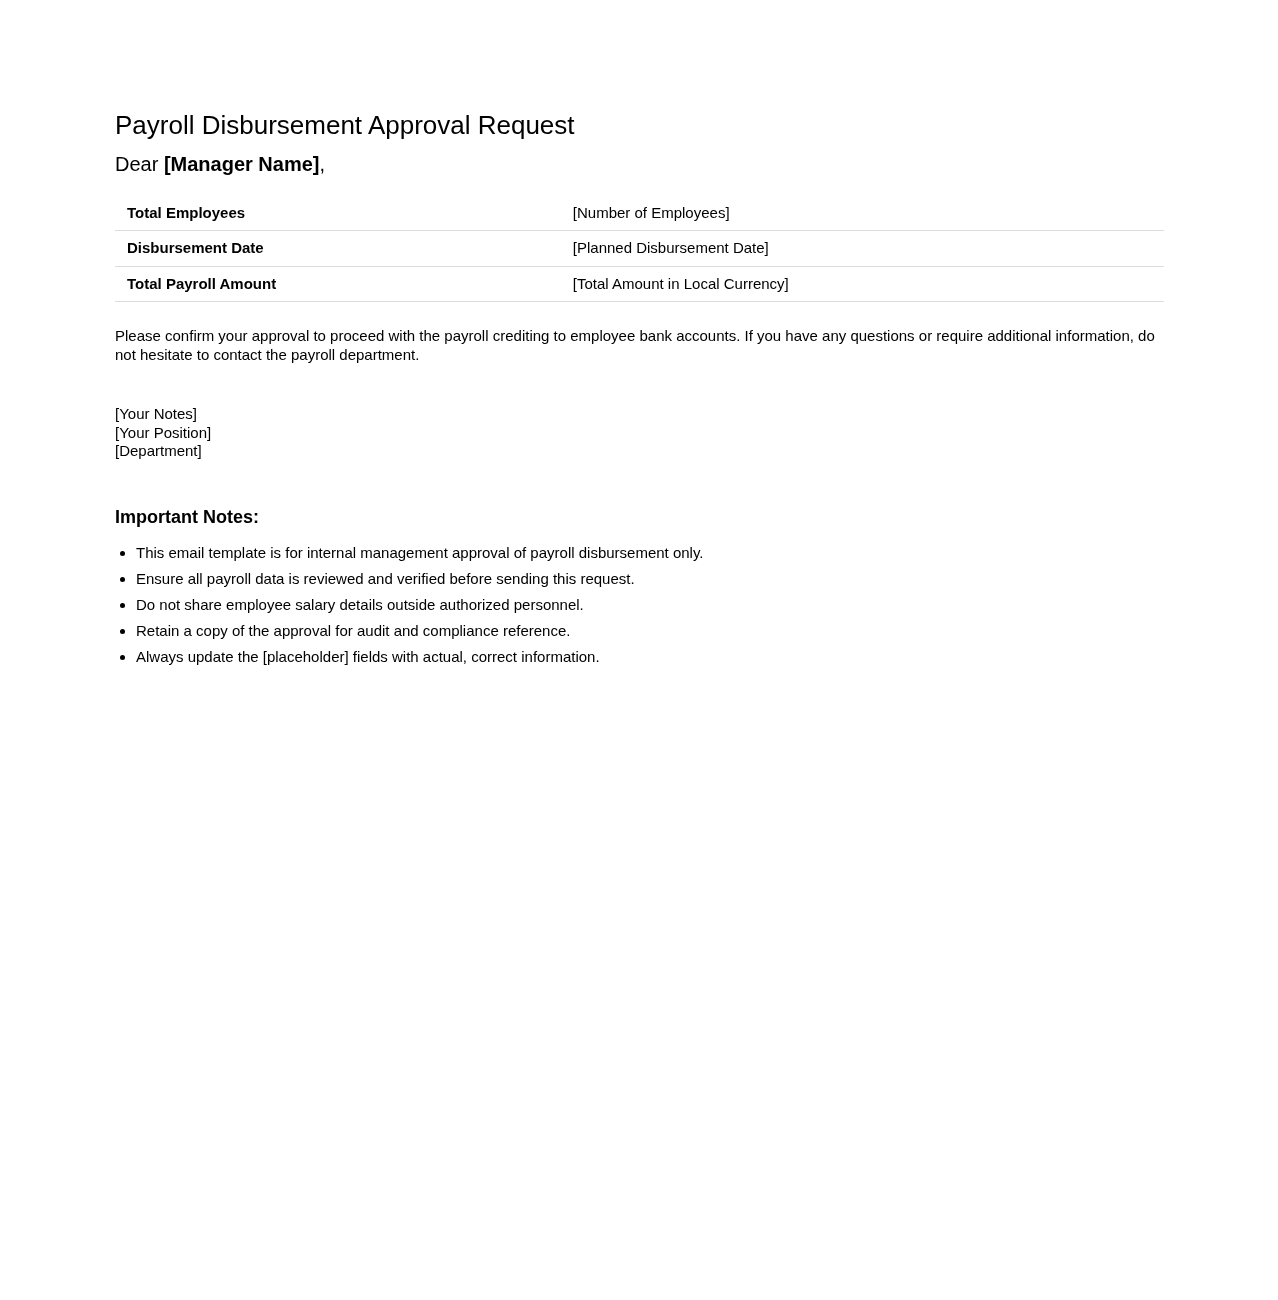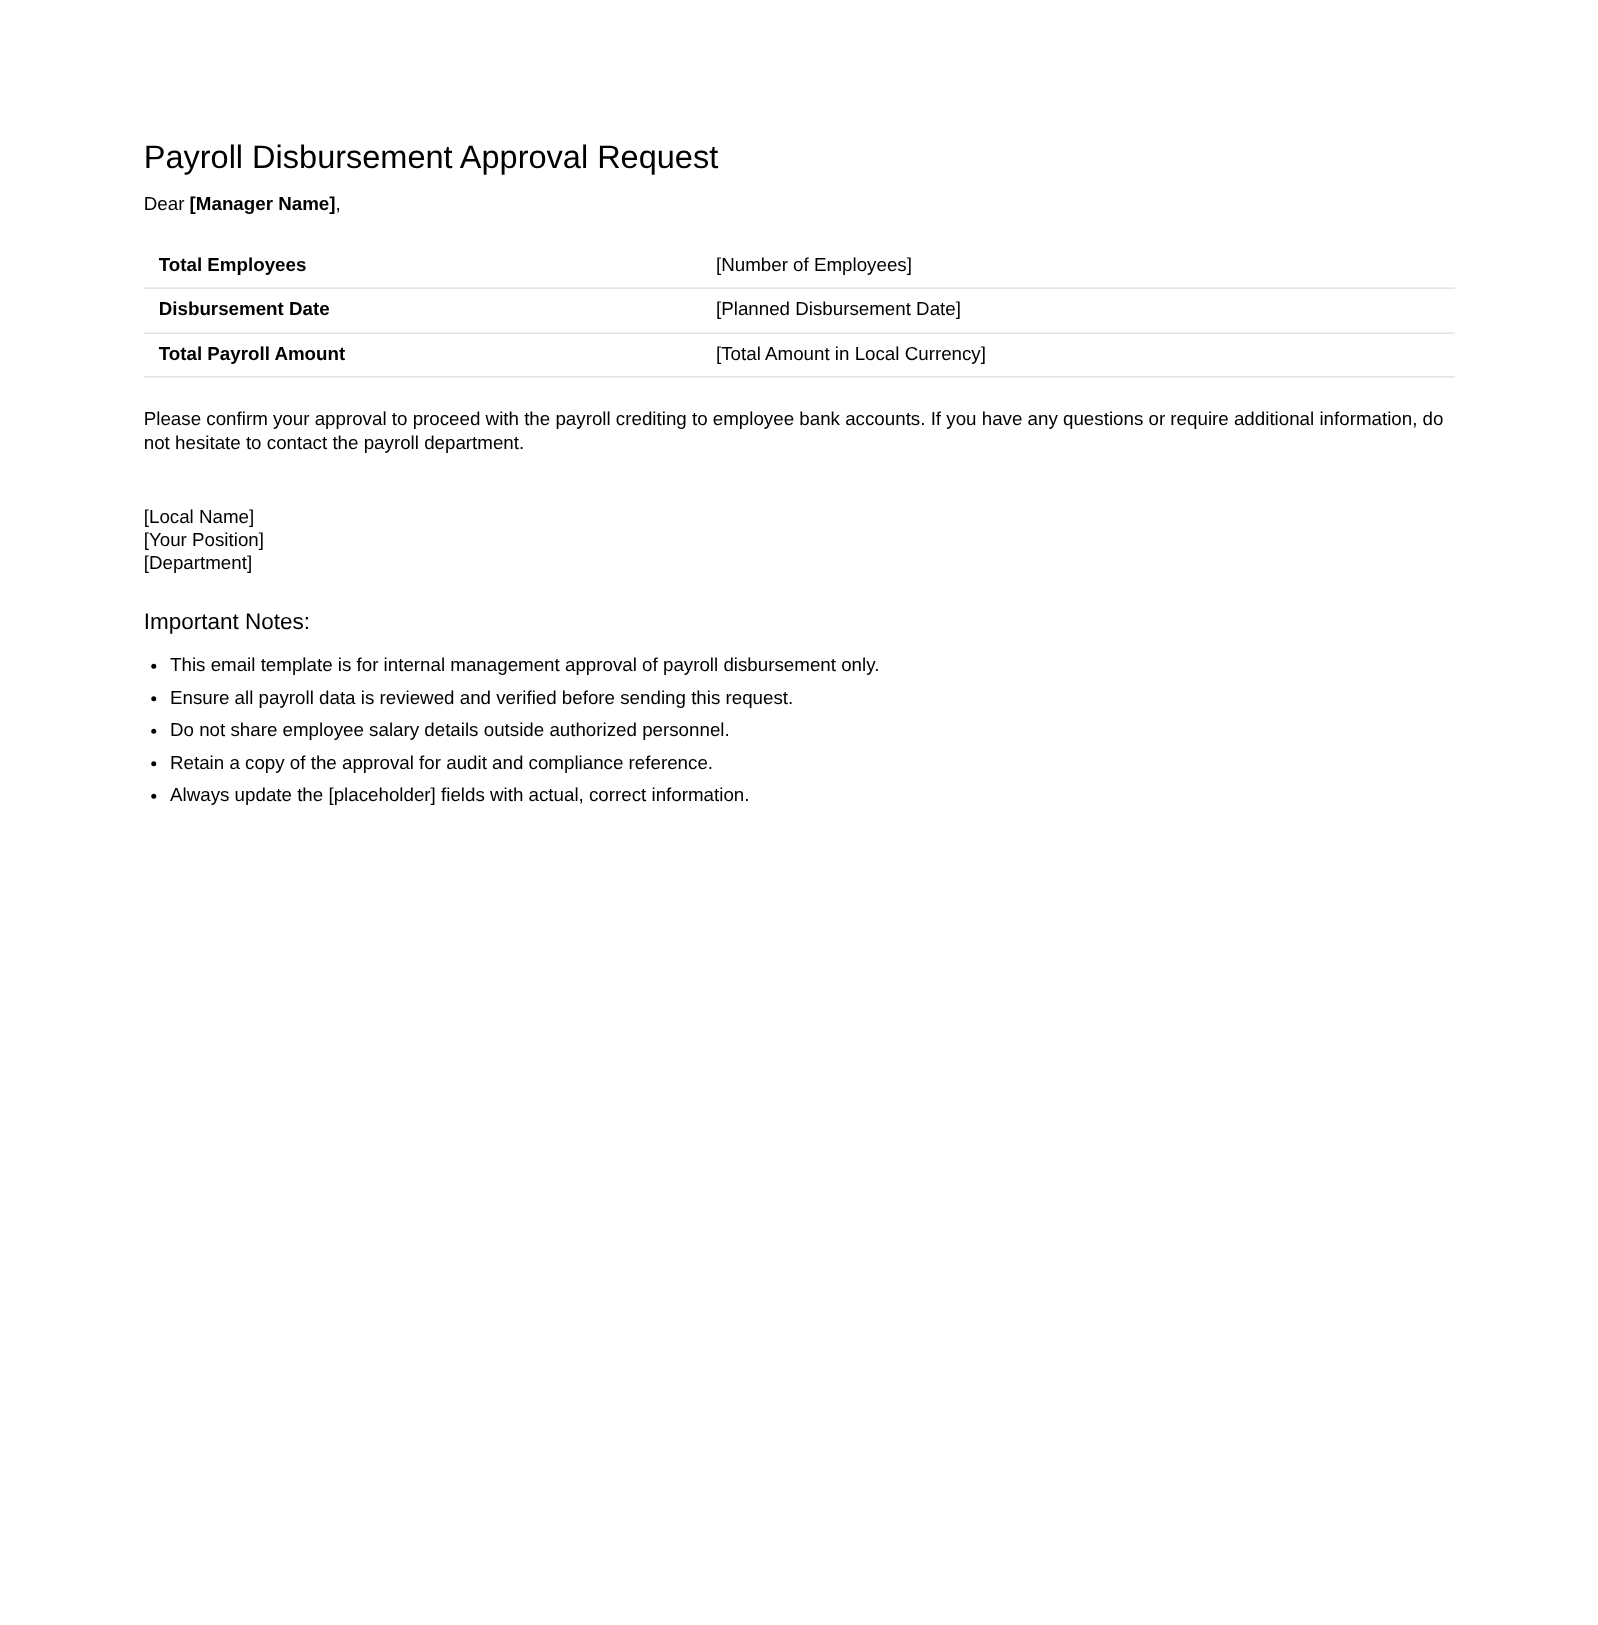--- a/index.html
+++ b/index.html
@@ -19,21 +19,21 @@
   .doc{
     padding:112px 114px 0 115px;
   }
   .doc-title{
     font-size:26px;
     font-weight:400;
     line-height:26px;
     margin:0 0 17px 0;
   }
   .para{
-    font-size:15px;
+    font-size:20px;
     line-height:18.5px;
     margin:0 0 18px 0;
   }
   .bold{font-weight:700;}
   table.summary{
     width:100%;
     border-collapse:collapse;
     table-layout:fixed;
     margin-top:22px;
   }
@@ -53,23 +53,23 @@
     line-height:18.5px;
     margin:25px 0 0 0;
   }
   .signature{
     font-size:15px;
     line-height:18.5px;
     margin:41px 0 0 0;
   }
   .notes-heading{
     font-size:18px;
-    font-weight:400;
+    font-weight:700;
     line-height:21px;
-    margin:26px 0 0 0;
+    margin:46px 0 0 0;
   }
   ul.notes-list{
     margin:16px 0 0 0;
     padding:0 0 0 21px;
   }
   ul.notes-list li{
     font-size:15px;
     line-height:18.5px;
     margin:0 0 7.5px 0;
   }
@@ -97,21 +97,21 @@
       <tr>
         <td class="label-cell">Total Payroll Amount</td>
         <td>[Total Amount in Local Currency]</td>
       </tr>
     </tbody>
   </table>
 
   <p class="confirm-para">Please confirm your approval to proceed with the payroll crediting to employee bank accounts. If you have any questions or require additional information, do not hesitate to contact the payroll department.</p>
 
   <div class="signature">
-    <div>[Local Name]</div>
+    <div>[Your Notes]</div>
     <div>[Your Position]</div>
     <div>[Department]</div>
   </div>
 
   <h2 class="notes-heading">Important Notes:</h2>
 
   <ul class="notes-list">
     <li>This email template is for internal management approval of payroll disbursement only.</li>
     <li>Ensure all payroll data is reviewed and verified before sending this request.</li>
     <li>Do not share employee salary details outside authorized personnel.</li>

